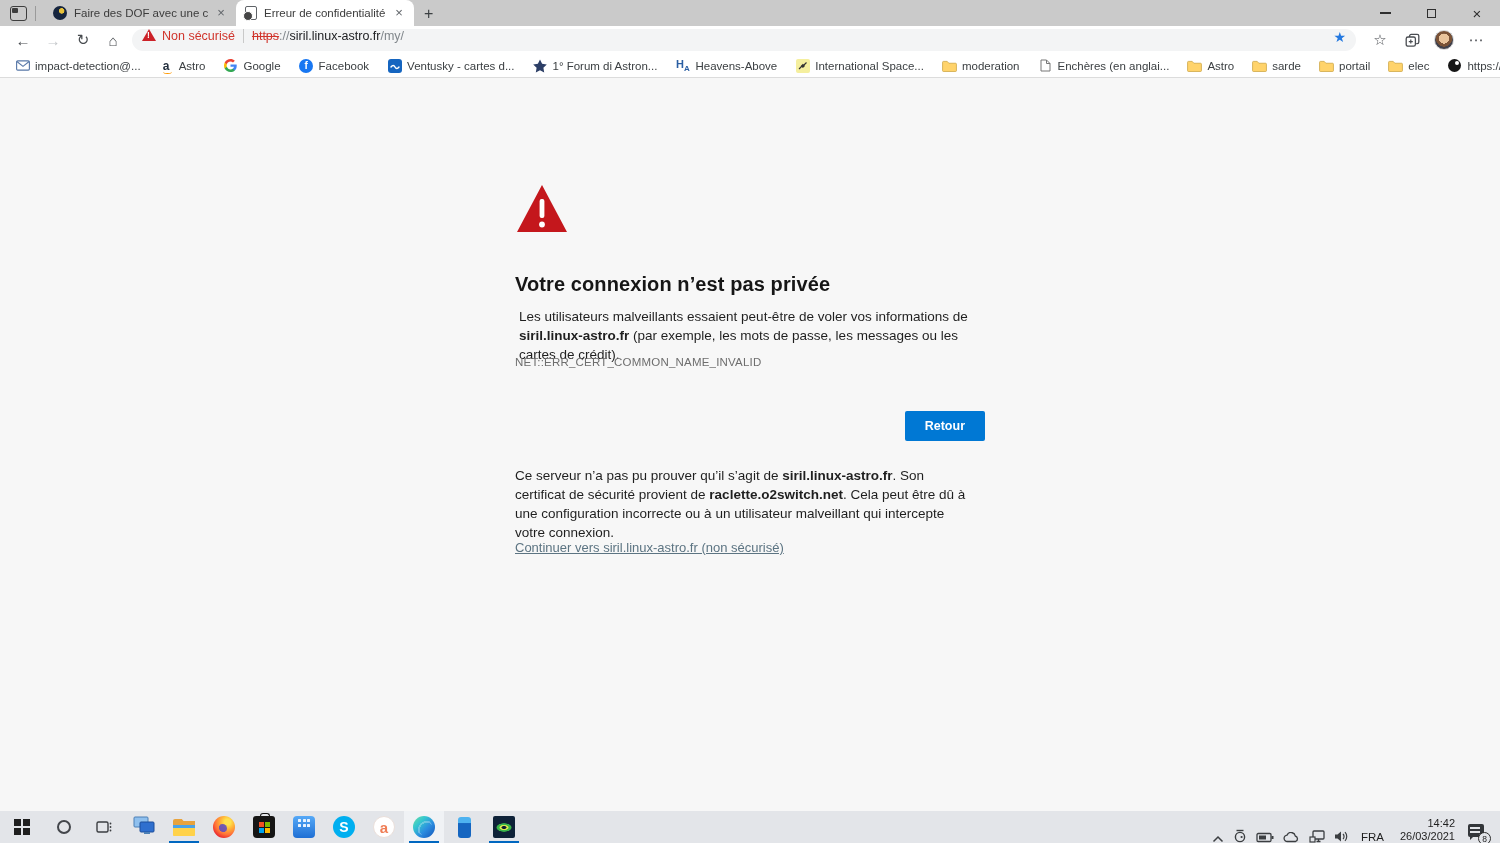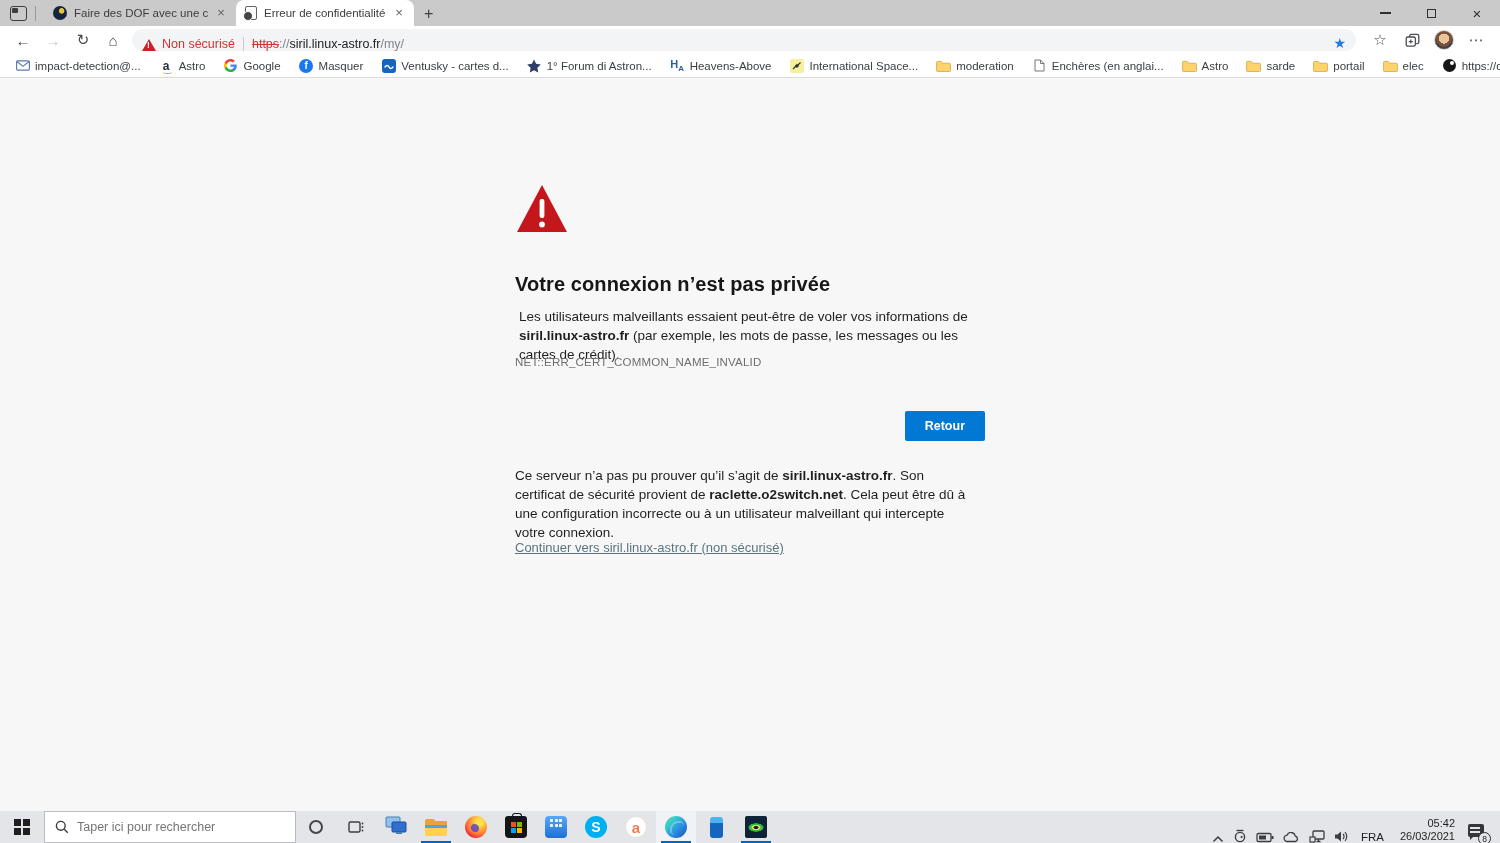--- a/index.html
+++ b/index.html
@@ -26,21 +26,21 @@
   .win-min::after { content:""; width:11px; height:1.3px; background:#2f2f2f; }
   .win-restore { position:relative; }
   .win-restore i { display:block; width:9px; height:9px; border:1.2px solid #2f2f2f; background:#cacaca; position:relative; }
   .win-restore i::before { content:""; position:absolute; left:2px; top:-4px; width:9px; height:9px; border:1.2px solid #2f2f2f; z-index:-1; }
   .win-close { font-size:15px; }
 
   
   .toolbar { position:absolute; top:26px; left:0; right:0; height:28px; background:#ffffff; display:flex; align-items:center; padding:0 8px; }
   .nav-ico { width:30px; text-align:center; font-size:15px; color:#474b4f; flex:0 0 auto; }
   .nav-ico.disabled { color:#c3c6c9; }
-  .addressbar { flex:1; height:22px; margin:0 8px 0 4px; background:#f3f4f5; border-radius:11px; display:flex; align-items:flex-end; padding:0 10px; font-size:12.5px; }
+  .addressbar { flex:1; height:22px; margin:0 8px 0 4px; background:#f3f4f5; border-radius:11px; display:flex; align-items:flex-start; padding:0 10px; font-size:12.5px; }
   .warn-tri { width:0; height:0; border-left:7px solid transparent; border-right:7px solid transparent; border-bottom:12px solid #cc2128; position:relative; margin-right:6px; }
   .warn-tri::after { content:"!"; position:absolute; left:-2px; top:1px; color:#fff; font-size:8.5px; font-weight:bold; }
   .nonsec { color:#d0342c; margin-right:8px; }
   .addr-sep { width:1px; height:14px; background:#c9c9c9; margin-right:8px; }
   .scheme { color:#d0342c; text-decoration:line-through; }
   .url-grey { color:#80868b; }
   .url-host { color:#202124; }
   .fav-star { margin-left:auto; color:#2479e0; font-size:14px; }
   .tb-right-ico { width:32px; text-align:center; font-size:15px; color:#4a4d52; flex:0 0 auto; }
   .avatar { width:20px; height:20px; border-radius:50%; margin:0 6px; flex:0 0 auto;
@@ -203,21 +203,21 @@
             <path fill="#FBBC05" d="M5.3 14.3c-.3-.7-.4-1.5-.4-2.3s.1-1.6.4-2.3V6.6H1.3C.5 8.2 0 10 0 12s.5 3.8 1.3 5.4l4-3.1z"></path>
             <path fill="#EA4335" d="M12 4.7c1.8 0 3.3.6 4.6 1.8l3.4-3.4C17.9 1.2 15.2 0 12 0 7.3 0 3.3 2.7 1.3 6.6l4 3.1c.9-2.9 3.6-5 6.7-5z"></path>
           </svg>
         </span>
       <span>Google</span>
     </div>
     <div class="bm">
       <span class="bm-ico">
           <span class="fb-circle">f</span>
         </span>
-      <span>Masquer</span>
+      <span>Facebook</span>
     </div>
     <div class="bm">
       <span class="bm-ico">
           <span class="vent-sq">
             <svg width="10" height="8" viewBox="0 0 10 8">
               <path d="M1 5c1.5-2 3-2 4 0s2.5 2 4 0" fill="none" stroke="#fff" stroke-width="1.4" stroke-linecap="round"></path>
             </svg>
           </span>
         </span>
       <span>Ventusky - cartes d...</span>
@@ -327,27 +327,20 @@
 
   <div class="taskbar">
     <div class="tb-tile start">
       <span class="start-logo">
           <i></i>
           <i></i>
           <i></i>
           <i></i>
         </span>
     </div>
-    <div class="search-box">
-      <svg width="14" height="14" viewBox="0 0 14 14">
-          <circle cx="5.8" cy="5.8" r="4.4" fill="none" stroke="#3b3e41" stroke-width="1.4"></circle>
-          <path d="M9.2 9.2l3.6 3.6" stroke="#3b3e41" stroke-width="1.4"></path>
-        </svg>
-      <input type="text" placeholder="Taper ici pour rechercher" style="">
-    </div>
     <div class="tb-tile">
         <span class="cortana-circle"></span>
       </div>
     <div class="tb-tile">
       <svg width="18" height="16" viewBox="0 0 18 16">
           <rect x="2" y="3" width="11" height="10" rx="1.5" fill="none" stroke="#3b3e41" stroke-width="1.4"></rect>
           <path d="M15.5 4.5v0M15.5 8v0M15.5 11.5v0" stroke="#3b3e41" stroke-width="1.8" stroke-linecap="round"></path>
         </svg>
     </div>
     <div class="tb-tile">
@@ -439,21 +432,21 @@
           </svg>
       </span>
       <span class="tray-ico">
         <svg width="15" height="13" viewBox="0 0 15 13">
             <path d="M1 4.5h2.5L7 1.5v10L3.5 8.5H1z" fill="#3b3e41"></path>
             <path d="M9 4a3.5 3.5 0 010 5M11 2.2a6.2 6.2 0 010 8.6" fill="none" stroke="#3b3e41" stroke-width="1.2"></path>
           </svg>
       </span>
       <span class="tray-lang">FRA</span>
       <span class="tray-clock">
-        <span>05:42</span><br>
+        <span>14:42</span><br>
         <span>26/03/2021</span>
       </span>
       <span class="action-center">
         <span class="ac-bubble"></span>
         <span class="ac-badge">8</span>
       </span>
     </div>
   </div>
 
 </div>

